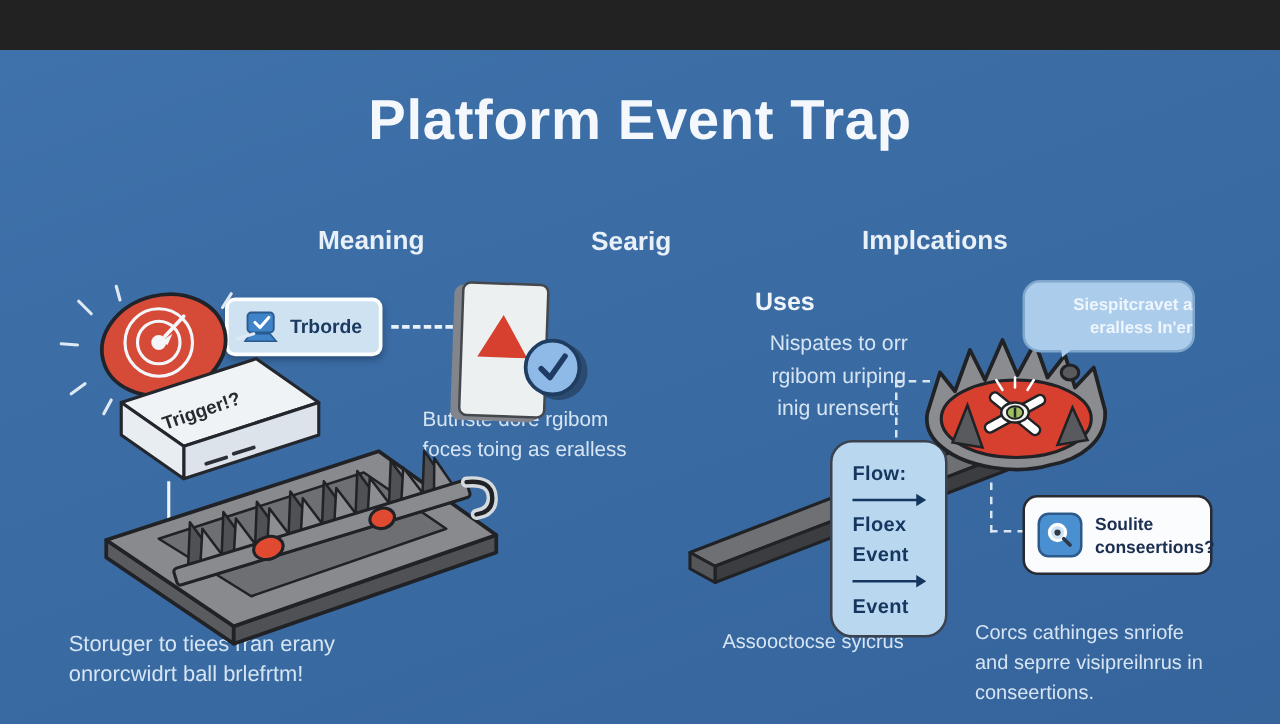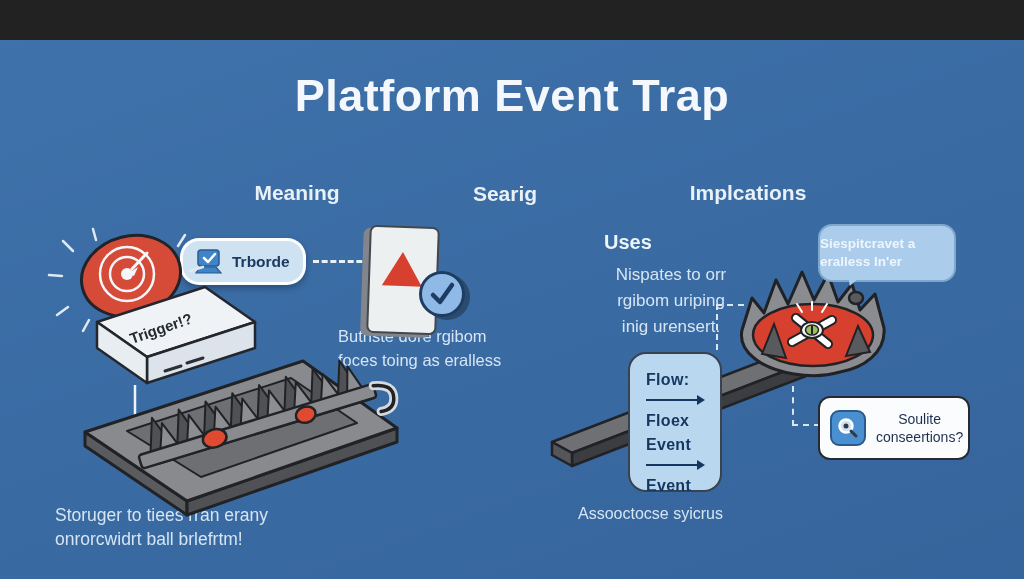--- a/index.html
+++ b/index.html
@@ -15,21 +15,21 @@
     font-size:45px;font-weight:800;letter-spacing:.5px;
   }
   .col-header{color:#e8f0f8;font-size:21px;font-weight:700;text-align:center;width:170px;}
   .caption{color:#d6e5f3;font-size:16px;line-height:24px;font-weight:400;}
   .uses-heading{color:#eef4fa;font-size:20px;font-weight:700;}
   .uses-text{width:190px;text-align:center;color:#d6e5f3;font-size:17px;line-height:26px;}
 
   
   .trborde{
     left:180px;top:198px;width:126px;height:47px;background:#cfe2f1;
-    border:3px solid rgba(255,255,255,.92);border-radius:19px;
+    border:3px solid rgba(255,255,255,.92);border-radius:8px;
     box-shadow:0 3px 6px rgba(10,20,40,.35);
     display:flex;align-items:center;gap:9px;padding:0 10px;box-sizing:border-box;
   }
   .trborde-label{color:#1b3a63;font-size:15.5px;font-weight:700;}
 
   
   .dashed-arrow{left:313px;top:220px;width:58px;height:0;border-top:3px dashed #e9f1f8;}
   .dashed-arrow::after{
     content:'';position:absolute;right:-11px;top:-8px;width:0;height:0;
     border:6px solid transparent;border-left:10px solid #e9f1f8;
@@ -47,54 +47,54 @@
     border-bottom:34px solid #d7402f;
   }
   .check-badge{
     left:419px;top:231px;width:46px;height:46px;border-radius:50%;
     background:#8fbae8;border:3px solid #1f3c61;box-sizing:border-box;
     box-shadow:5px 3px 0 #2a4a70;z-index:3;display:flex;align-items:center;justify-content:center;
   }
 
   
   .flow-box{
-    left:628px;top:312px;width:94px;height:140px;background:#b9d7ef;
+    left:664px;top:312px;width:94px;height:158px;background:#b9d7ef;
     border:2px solid #39424e;border-radius:18px;z-index:2;
     padding:14px 0 0 16px;box-sizing:border-box;
   }
   .flow-line{color:#14365f;font-size:16px;font-weight:700;line-height:24px;letter-spacing:.3px;}
   .flow-arrow{position:relative;width:56px;height:2px;background:#14365f;margin:7px 0 8px 0;}
   .flow-arrow::after{
     content:'';position:absolute;right:-8px;top:-4.5px;width:0;height:0;
     border:5px solid transparent;border-left:8px solid #14365f;
   }
 
   
   .bubble{
     left:818px;top:184px;width:134px;height:54px;background:#abcdeb;
     border:2px solid #7fa8cc;border-radius:14px;z-index:4;
-    display:flex;flex-direction:column;align-items:flex-start;justify-content:center;
+    display:flex;flex-direction:column;align-items:flex-end;justify-content:center;
     color:#eef5fc;font-size:13.5px;font-weight:600;line-height:18px;text-align:center;
   }
   .bubble::after{
     content:'';position:absolute;left:22px;bottom:-15px;width:0;height:0;
     border:9px solid transparent;border-top:14px solid #abcdeb;transform:skewX(-28deg);
   }
 
   
   .soulite{
     left:818px;top:356px;width:152px;height:64px;background:#fbfcfd;
     border:2.5px solid #272b31;border-radius:12px;z-index:3;
     display:flex;align-items:center;gap:10px;padding:0 10px;box-sizing:border-box;
   }
   .soulite-icon{
     width:36px;height:36px;background:#4a8fd0;border:2.5px solid #2c5a8a;border-radius:9px;
     box-sizing:border-box;flex:none;display:flex;align-items:center;justify-content:center;
   }
-  .soulite-text{color:#1c2f52;font-size:14px;font-weight:400;line-height:18px;text-align:center;}
+  .soulite-text{color:#1c2f52;font-size:14px;font-weight:700;line-height:18px;}
 
   
   .elbow1{left:716px;top:264px;width:26px;height:44px;
     border-top:2.5px dashed #d9e6f2;border-left:2.5px dashed #d9e6f2;z-index:2;}
   .elbow2{left:792px;top:346px;width:26px;height:38px;
     border-left:2.5px dashed #d9e6f2;border-bottom:2.5px dashed #d9e6f2;z-index:2;}
 
   svg{display:block;}
   .left-scene{left:35px;top:183px;z-index:1;}
   .bar-scene{left:540px;top:296px;z-index:1;}
@@ -262,14 +262,19 @@
     </div>
   </div>
 
   <div class="abs caption" style="left:55px;top:463px;font-size:17.5px;">
     <div>Storuger to tiees rran erany</div>
     <div>onrorcwidrt ball brlefrtm!</div>
   </div>
   <div class="abs caption" style="left:578px;top:462px;">
     <div>Assooctocse syicrus</div>
   </div>
+  <div class="abs caption" style="left:780px;top:455px;">
+    <div>Corcs cathinges snriofe</div>
+    <div>and seprre visipreilnrus in</div>
+    <div>conseertions.</div>
+  </div>
 
 </div>
 
 </body></html>

